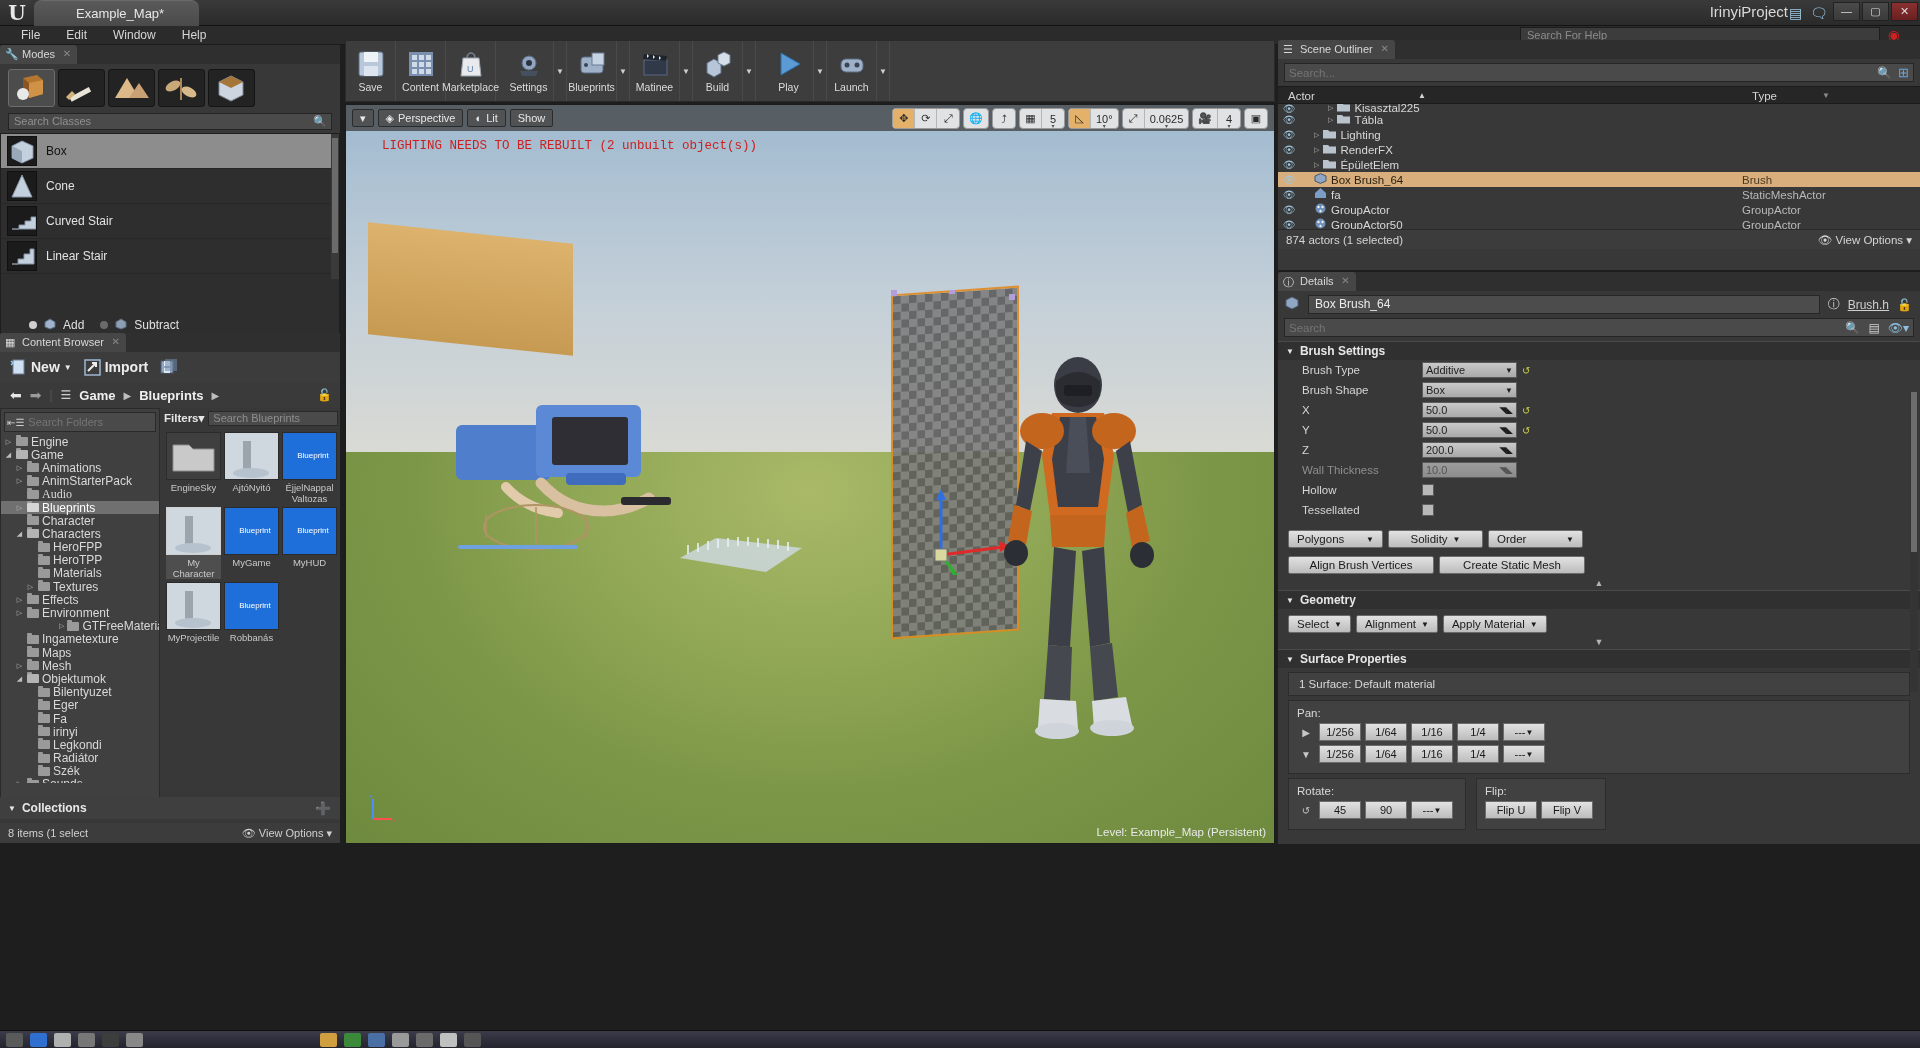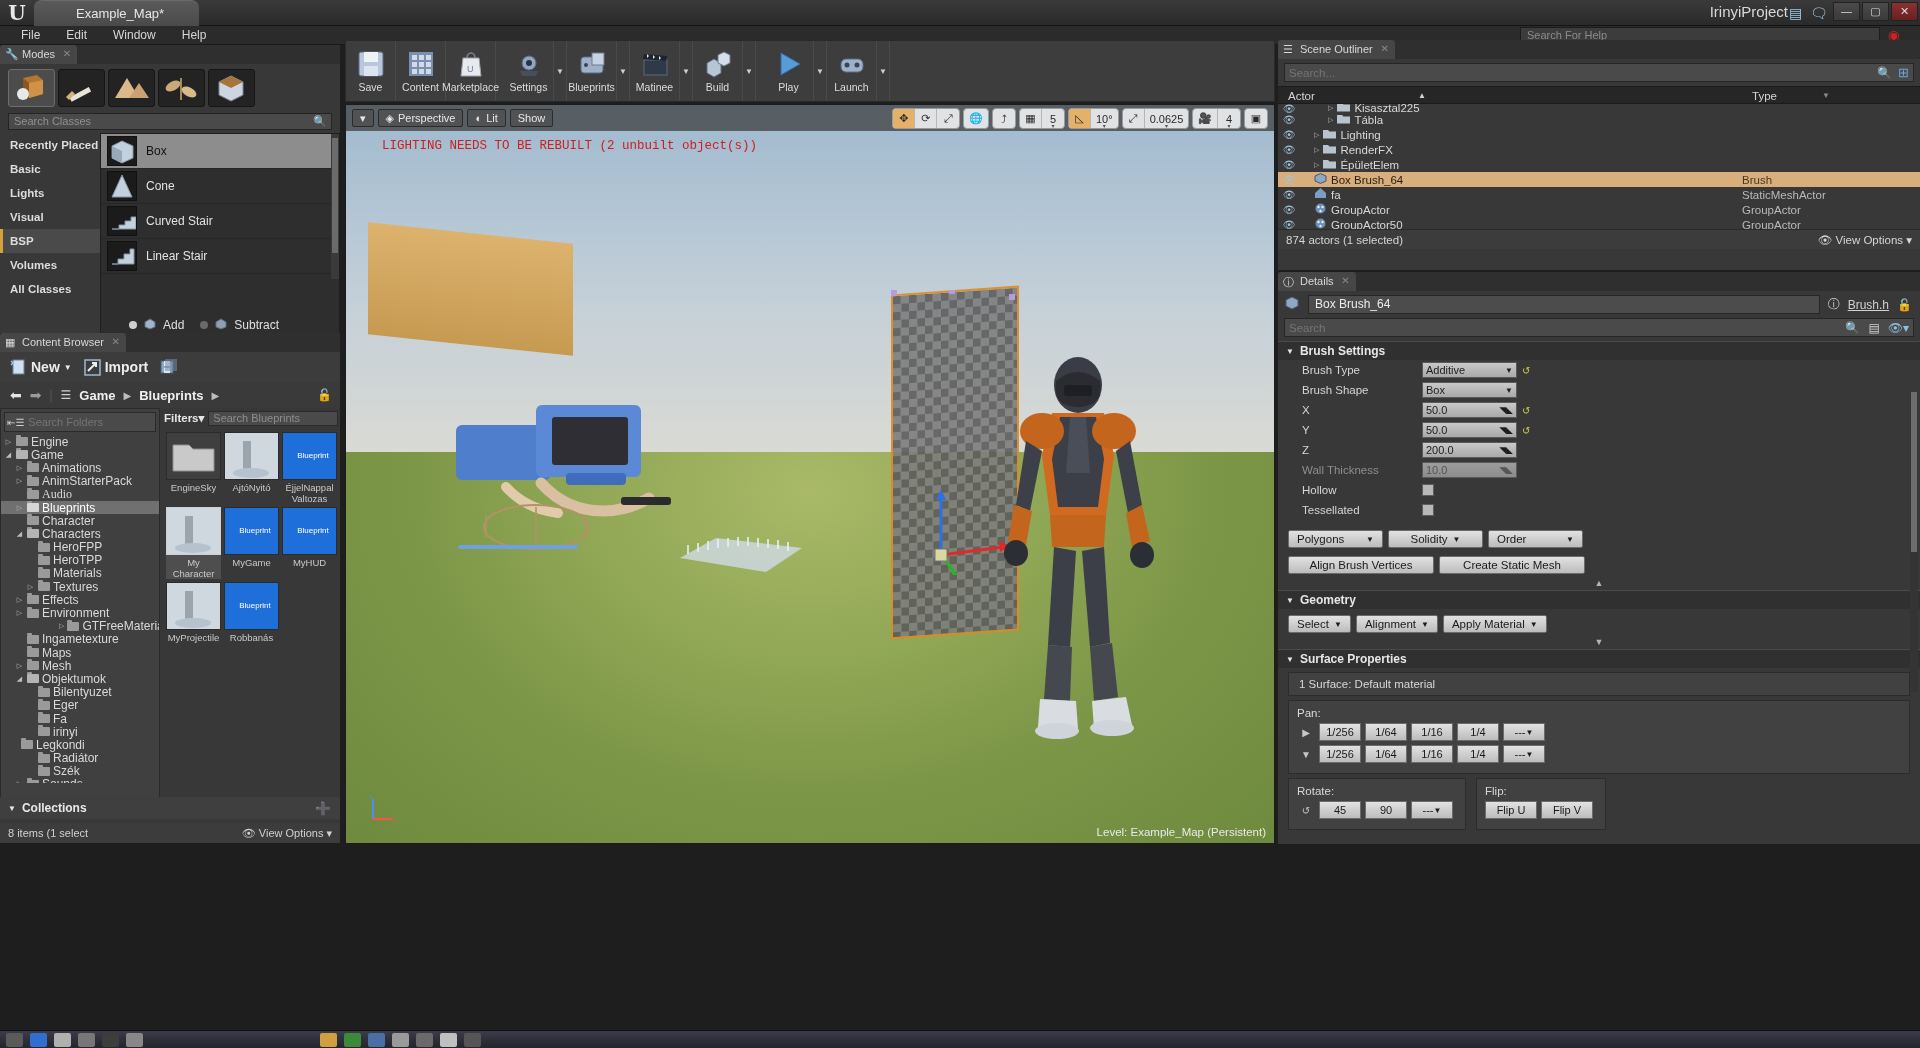--- a/index.html
+++ b/index.html
@@ -321,29 +321,20 @@
         </svg>
       </div>
     </div>
 
     <div class="search-classes">
       <span>Search Classes</span>
       <span class="magn">🔍</span>
     </div>
 
     <div class="modes-body">
-      <div class="cat-list" id="mode-cats">
-          <div class="cat">Recently Placed</div>
-          <div class="cat">Basic</div>
-          <div class="cat">Lights</div>
-          <div class="cat">Visual</div>
-          <div class="cat active">BSP</div>
-          <div class="cat">Volumes</div>
-          <div class="cat">All Classes</div>
-        </div>
       <div class="place-list">
         <div id="place-items">
             <div class="place-item sel">
               <span class="thumb"><svg width="30" height="30" viewBox="0 0 30 30">
                   <path d="M4 9 L14 4 L25 9 L25 21 L14 26 L4 21 Z" fill="#c3d0dd" stroke="#8794a4"></path>
                   <path d="M4 9 L14 14 L14 26 L4 21Z" fill="#9aa9ba"></path>
                 </svg></span>
               <span>Box</span>
             </div>
             <div class="place-item">
@@ -551,21 +542,21 @@
             <div class="tnode" style="padding-left: 25px;">
               <span class="tarrow"></span>
               <span class="tfolder "></span>
               <span>Fa</span>
             </div>
             <div class="tnode" style="padding-left: 25px;">
               <span class="tarrow"></span>
               <span class="tfolder "></span>
               <span>irinyi</span>
             </div>
-            <div class="tnode" style="padding-left: 8px;">
+            <div class="tnode" style="padding-left: 25px;">
               <span class="tarrow"></span>
               <span class="tfolder "></span>
               <span>Legkondi</span>
             </div>
             <div class="tnode" style="padding-left: 25px;">
               <span class="tarrow"></span>
               <span class="tfolder "></span>
               <span>Radiátor</span>
             </div>
             <div class="tnode" style="padding-left: 25px;">

